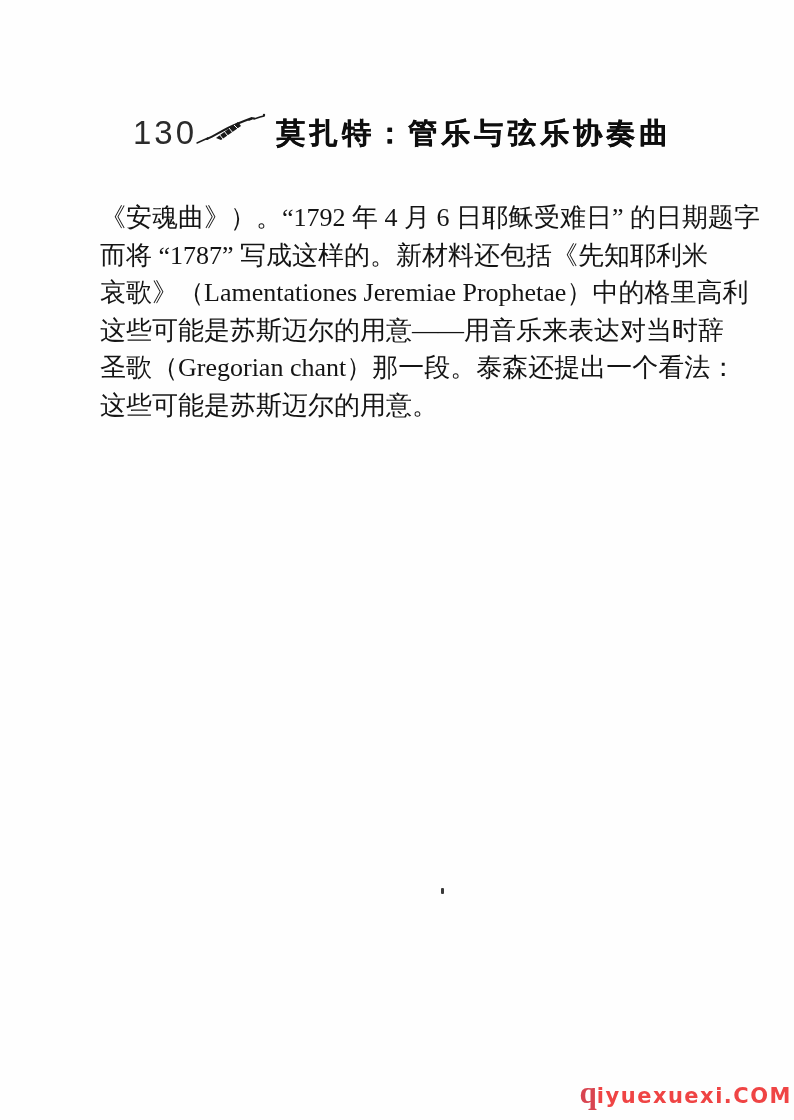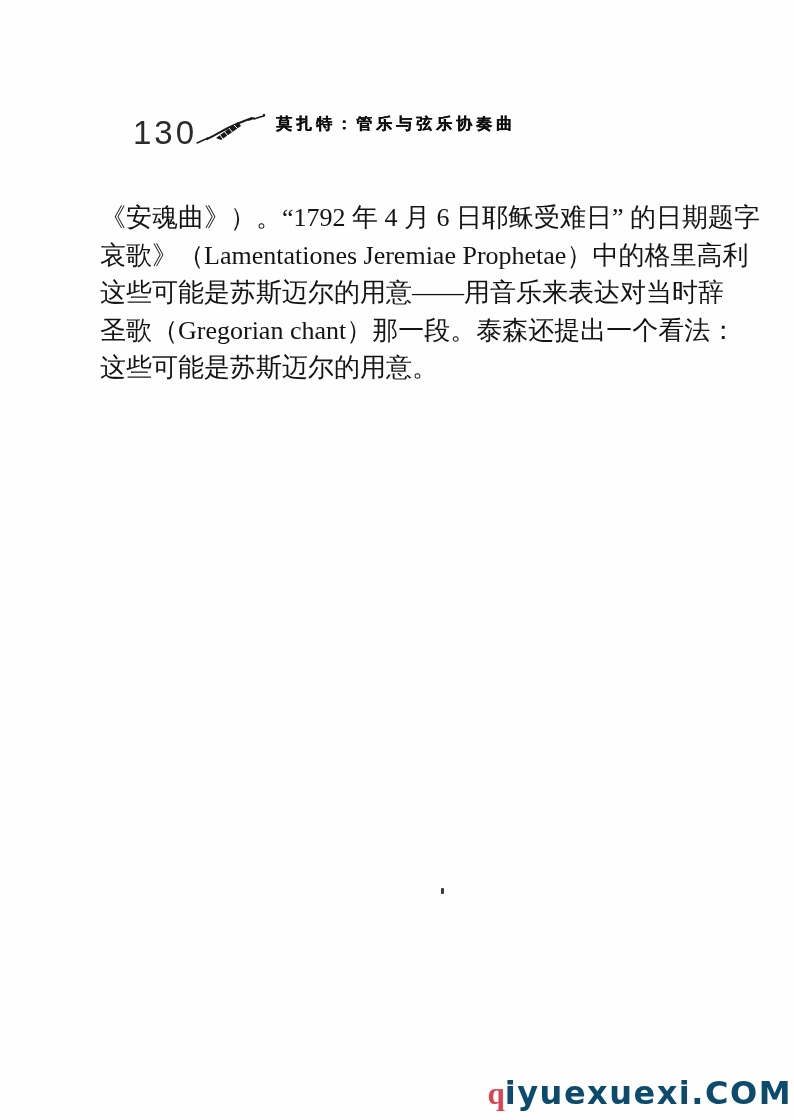--- a/index.html
+++ b/index.html
@@ -30,21 +30,21 @@
     position: absolute;
     left: 194px;
     top: 110px;
     width: 74px;
     height: 38px;
   }
   .header-title {
     position: absolute;
     left: 276px;
     top: 114px;
-    font-size: 16px;
+    font-size: 29px;
     font-weight: 900;
     letter-spacing: 4px;
     color: #0e0e0e;
     text-shadow: 0.6px 0 0 currentColor;
     white-space: nowrap;
   }
 
   
   .body-text {
     position: absolute;
@@ -88,24 +88,24 @@
     white-space: nowrap;
     line-height: 32px;
   }
   .wm-first {
     font-size: 31px;
     font-weight: 700;
     color: #d84450;
     font-family: "Liberation Serif", serif;
   }
   .wm-rest {
-    font-size: 32px;
+    font-size: 21px;
     font-weight: 600;
     letter-spacing: 1.5px;
-    color: #0c4a6e;
+    color: #ef4444;
   }
 </style>
 </head>
 <body>
 
 <div class="page">
 
   <div class="page-number">130</div>
 
   <svg class="flourish" viewBox="0 0 74 38" xmlns="http://www.w3.org/2000/svg">
@@ -114,20 +114,21 @@
     <path d="M22 28 L44 12 L47 16 L27 30 Z" fill="#1a1a1a"></path>
     <path d="M25 24 l4 5 M30 21 l4 5 M35 18 l4 5 M40 15 l4 4" stroke="#fefefe" stroke-width="1" fill="none"></path>
     <path d="M55 10 l5 -2 M60 9 l6 -2 M66 7 l4 -1" stroke="#1a1a1a" stroke-width="1.6" fill="none" stroke-linecap="round"></path>
     <circle cx="70" cy="5" r="1.2" fill="#1a1a1a"></circle>
   </svg>
 
   <div class="header-title">莫扎特：管乐与弦乐协奏曲</div>
 
   <div class="body-text">
     <div class="body-line">《安魂曲》）。“1792 年 4 月 6 日耶稣受难日” 的日期题字</div>
+    <div class="body-line">而将 “1787” 写成这样的。新材料还包括《先知耶利米</div>
     <div class="body-line">哀歌》（Lamentationes Jeremiae Prophetae）中的格里高利</div>
     <div class="body-line">这些可能是苏斯迈尔的用意——用音乐来表达对当时辞</div>
     <div class="body-line">圣歌（Gregorian chant）那一段。泰森还提出一个看法：</div>
     <div class="body-line last-line">这些可能是苏斯迈尔的用意。</div>
   </div>
 
   <div class="artifact-dot"></div>
 
   <div class="watermark">
     <span class="wm-first">q</span><span class="wm-rest">iyuexuexi.COM</span>

